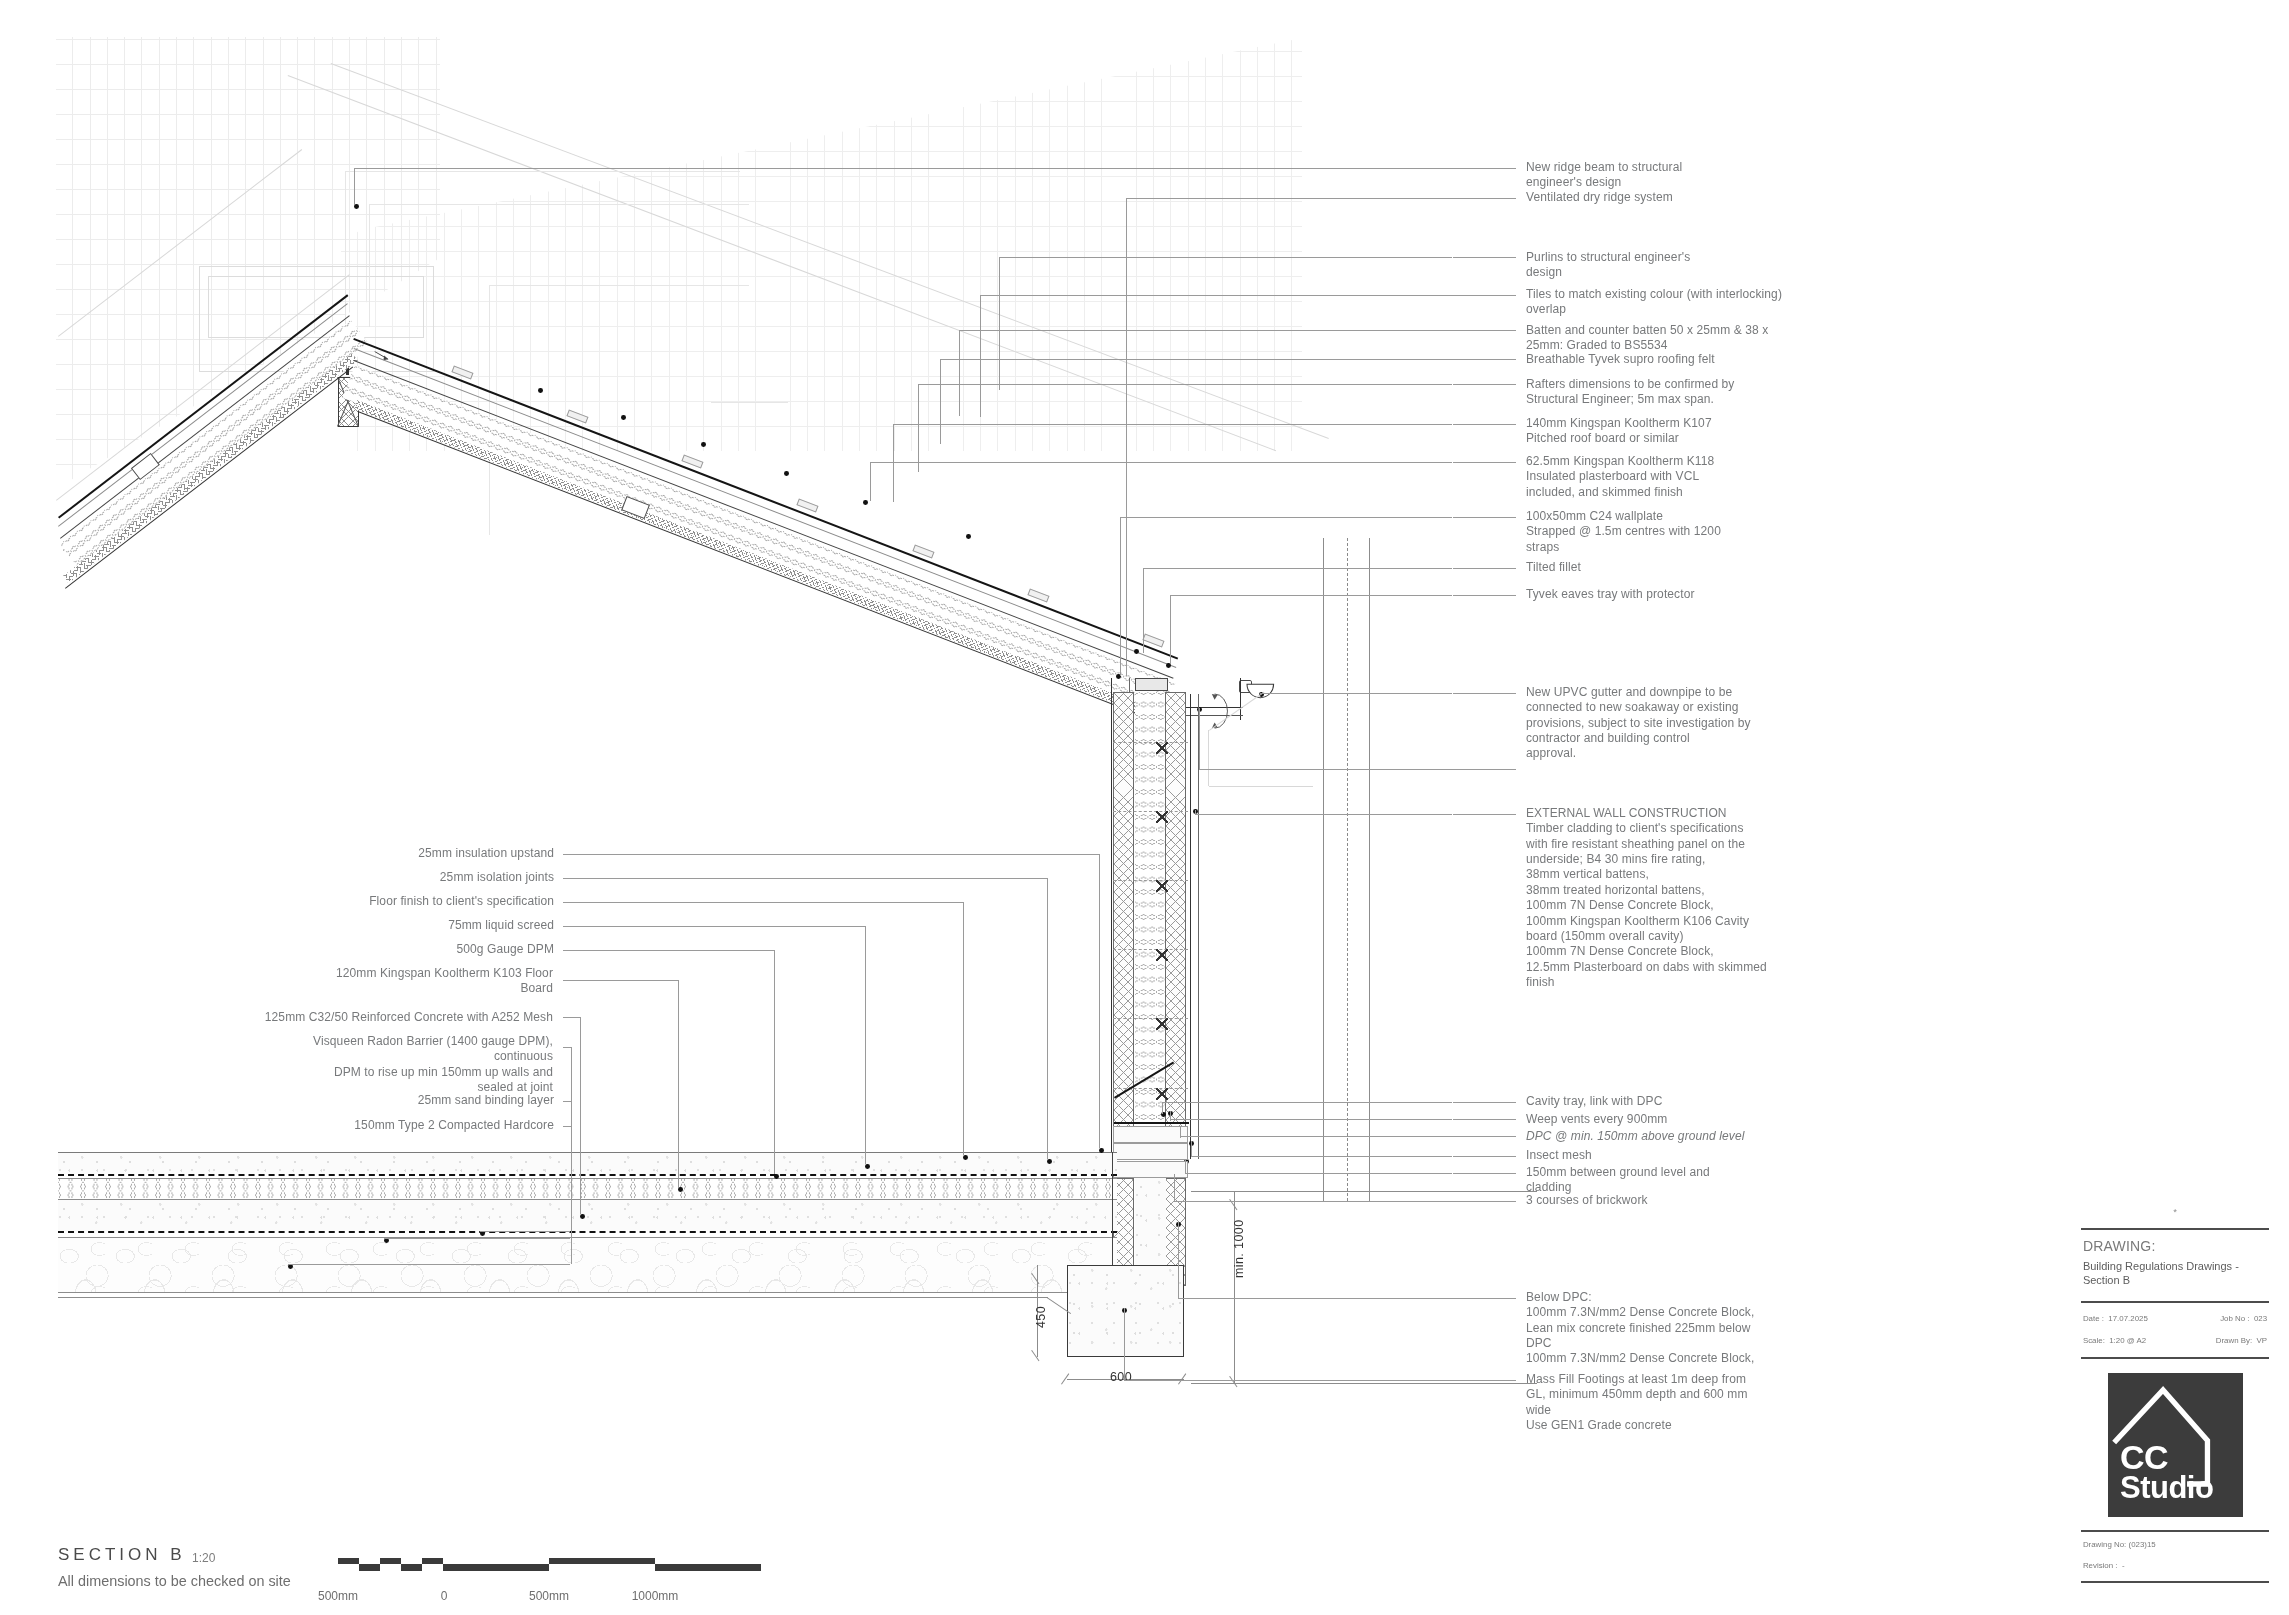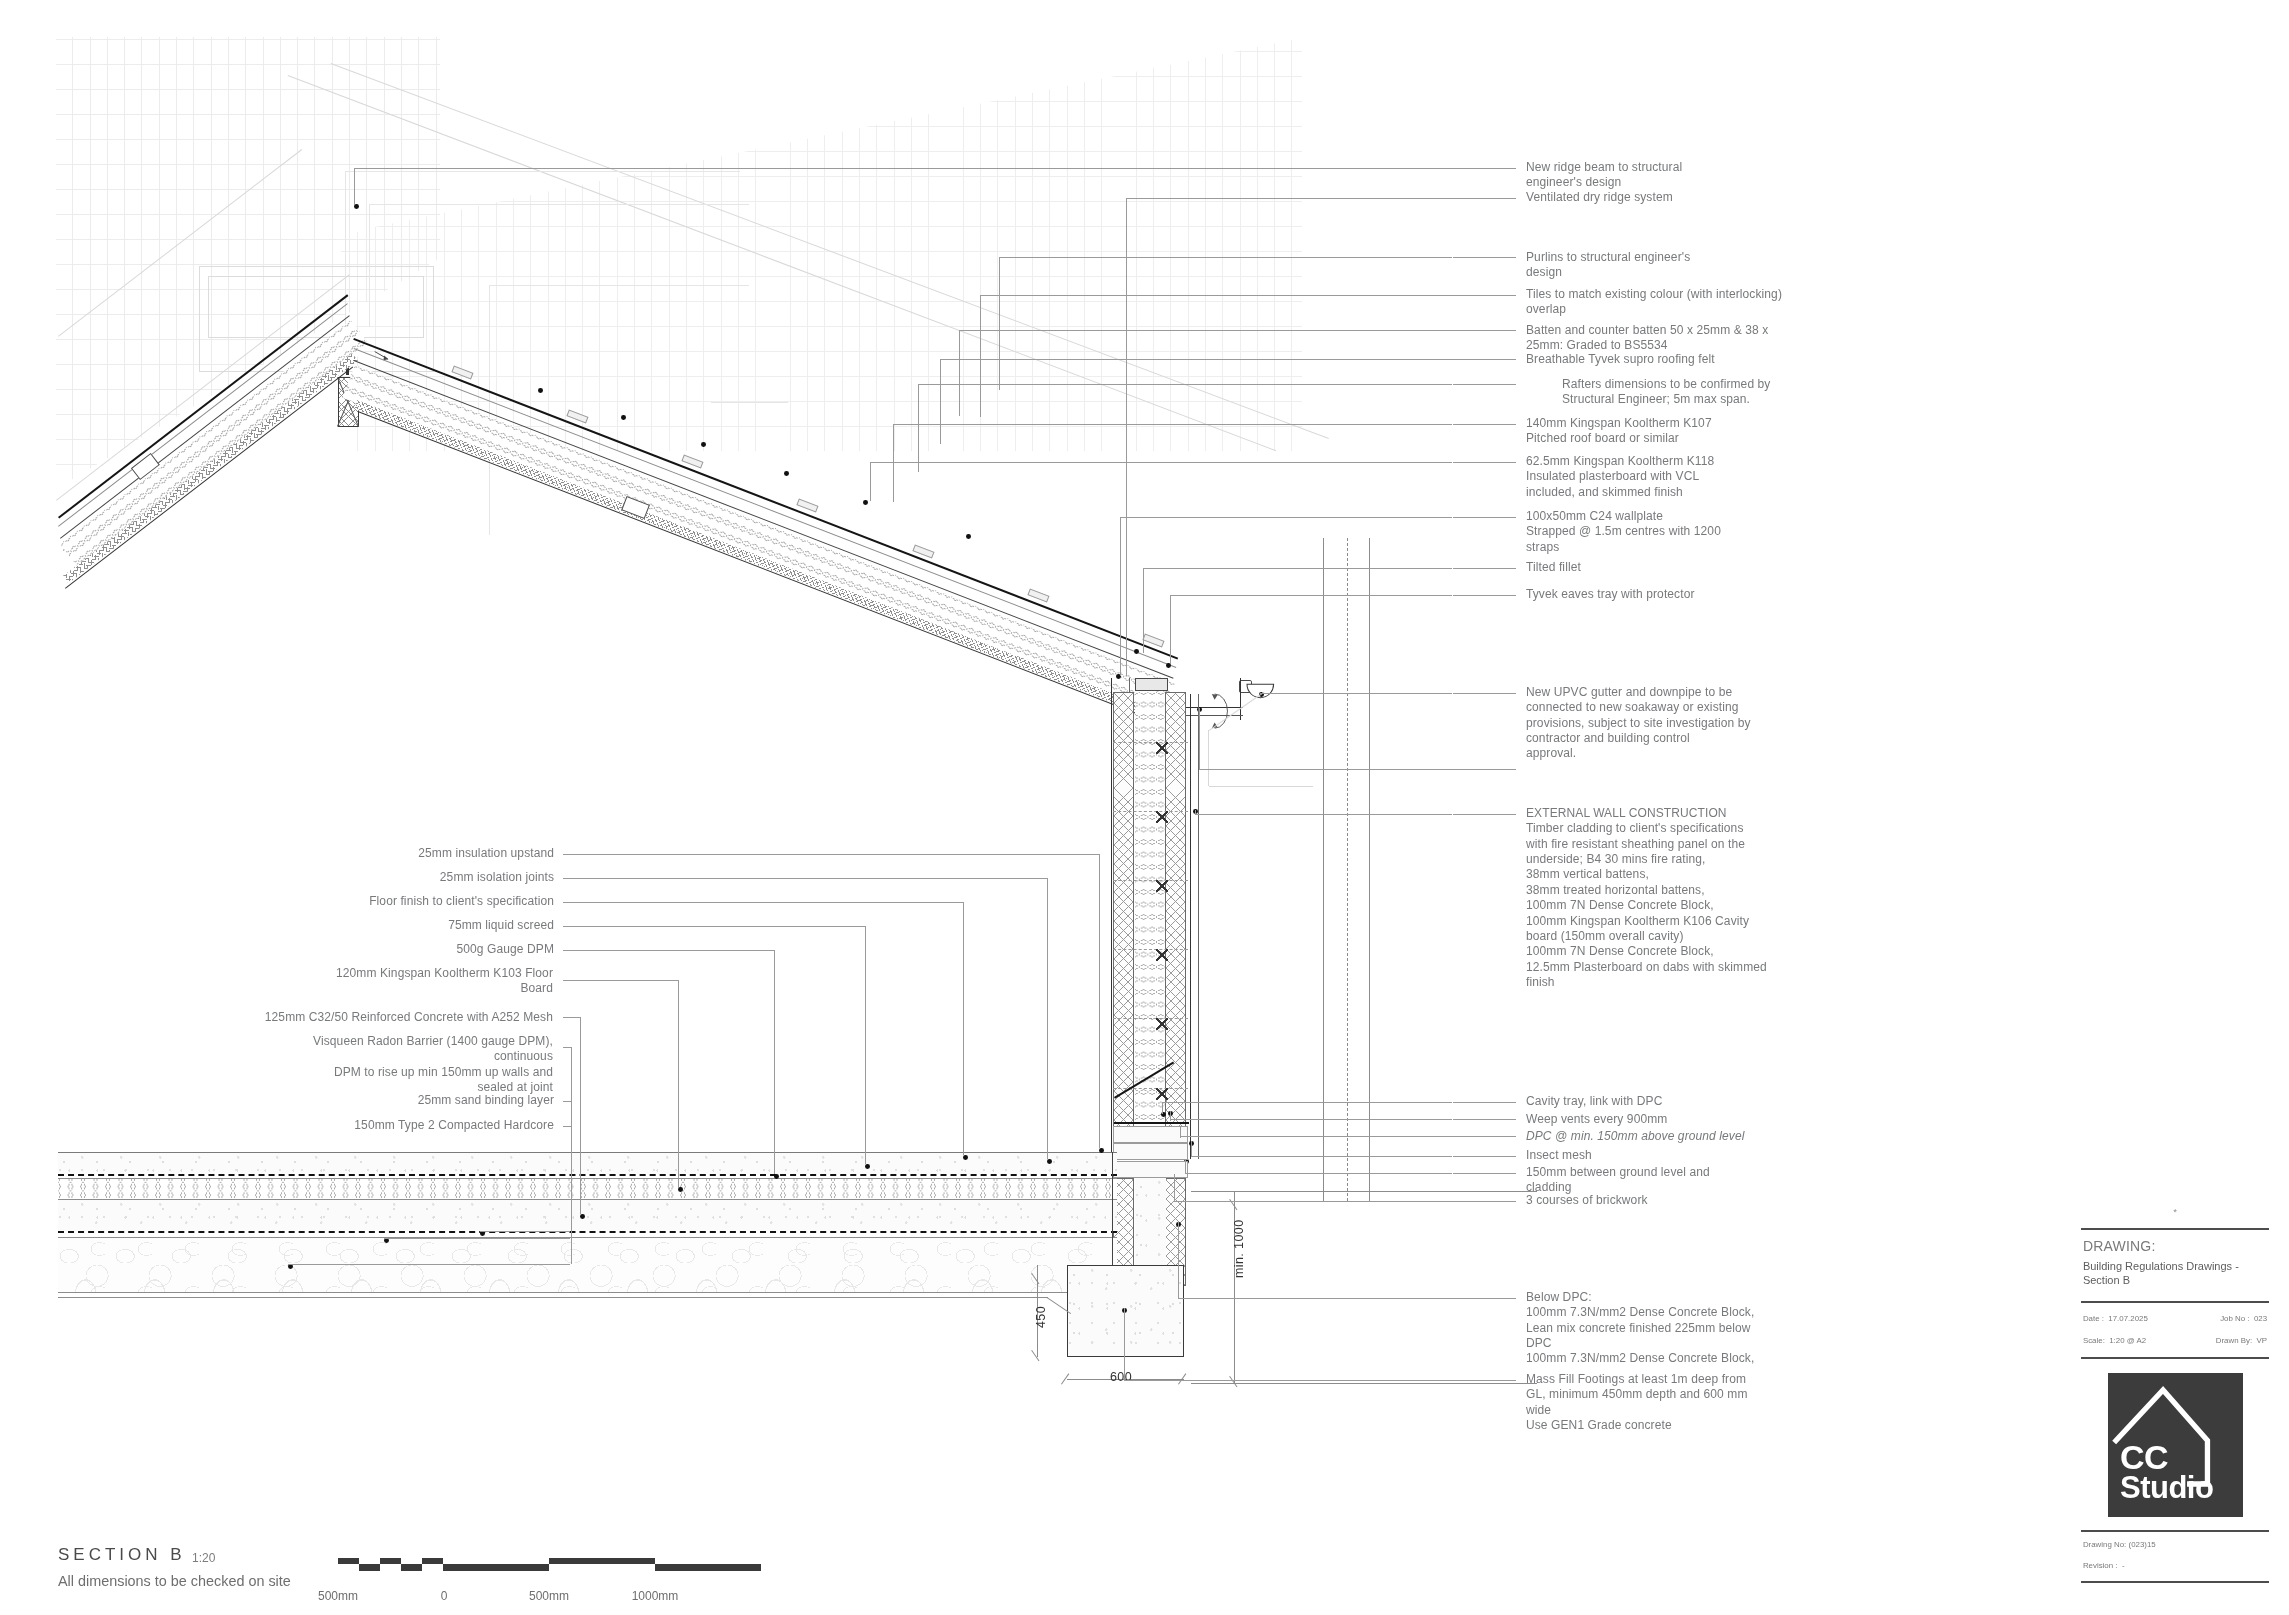--- a/index.html
+++ b/index.html
@@ -517,21 +517,21 @@
   <div class="anno right" style="left:1526px;top:160px;width:327px;">New ridge beam to structural
 engineer's design</div>
   <div class="anno right" style="left:1526px;top:190px;width:327px;">Ventilated dry ridge system</div>
   <div class="anno right" style="left:1526px;top:250px;width:327px;">Purlins to structural engineer's
 design</div>
   <div class="anno right" style="left:1526px;top:287px;width:336px;">Tiles to match existing colour (with interlocking)
 overlap</div>
   <div class="anno right" style="left:1526px;top:323px;width:336px;">Batten and counter batten 50 x 25mm &amp; 38 x
 25mm: Graded to BS5534</div>
   <div class="anno right" style="left:1526px;top:352px;width:336px;">Breathable Tyvek supro roofing felt</div>
-  <div class="anno right" style="left:1526px;top:377px;width:327px;margin-left:36px;">Rafters dimensions to be confirmed by
+  <div class="anno right" style="left:1526px;top:377px;width:327px;">Rafters dimensions to be confirmed by
 Structural Engineer; 5m max span.</div>
   <div class="anno right" style="left:1526px;top:416px;width:327px;">140mm Kingspan Kooltherm K107
         Pitched roof board or similar</div>
   <div class="anno right" style="left:1526px;top:454px;width:327px;">62.5mm Kingspan Kooltherm K118
 Insulated plasterboard with VCL
 included, and skimmed finish</div>
   <div class="anno right" style="left:1526px;top:509px;width:327px;">100x50mm C24 wallplate
 Strapped @ 1.5m centres with 1200
 straps</div>
   <div class="anno right" style="left:1526px;top:560px;width:327px;">Tilted fillet</div>

